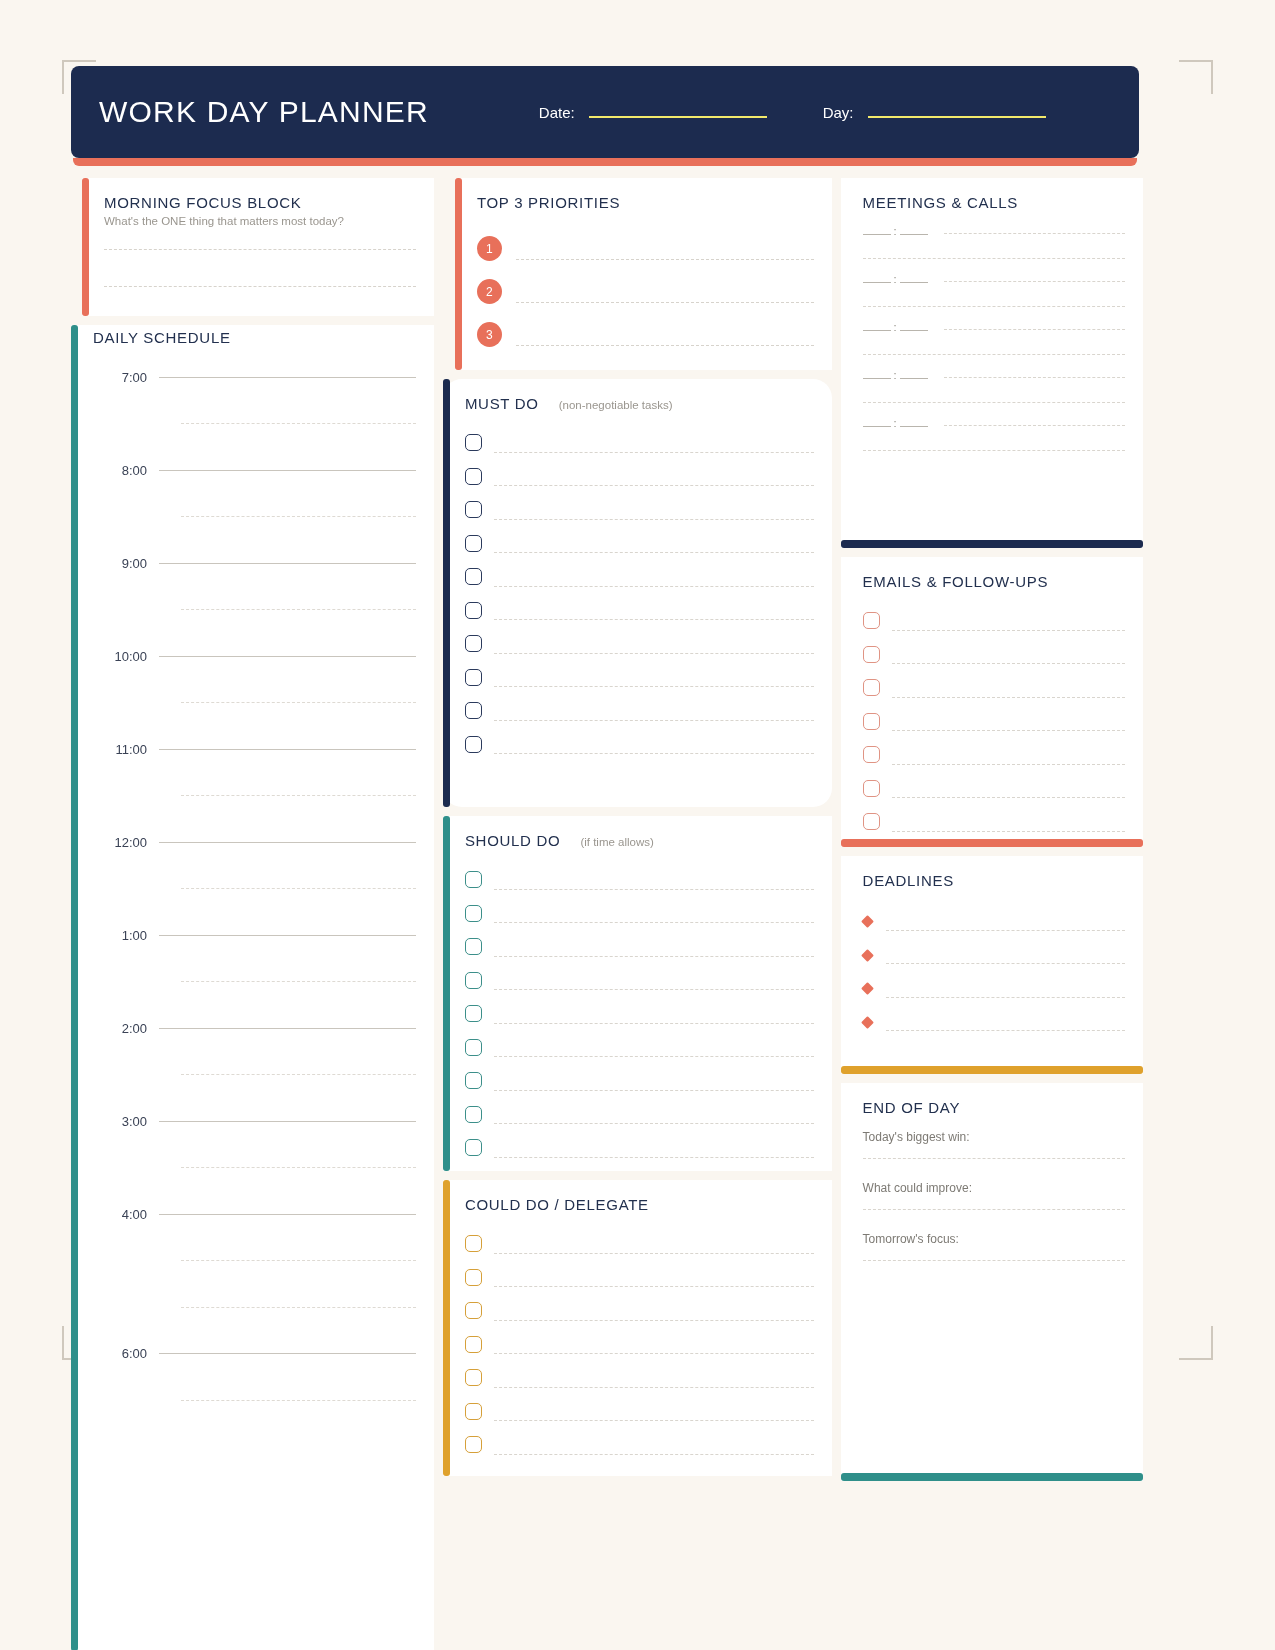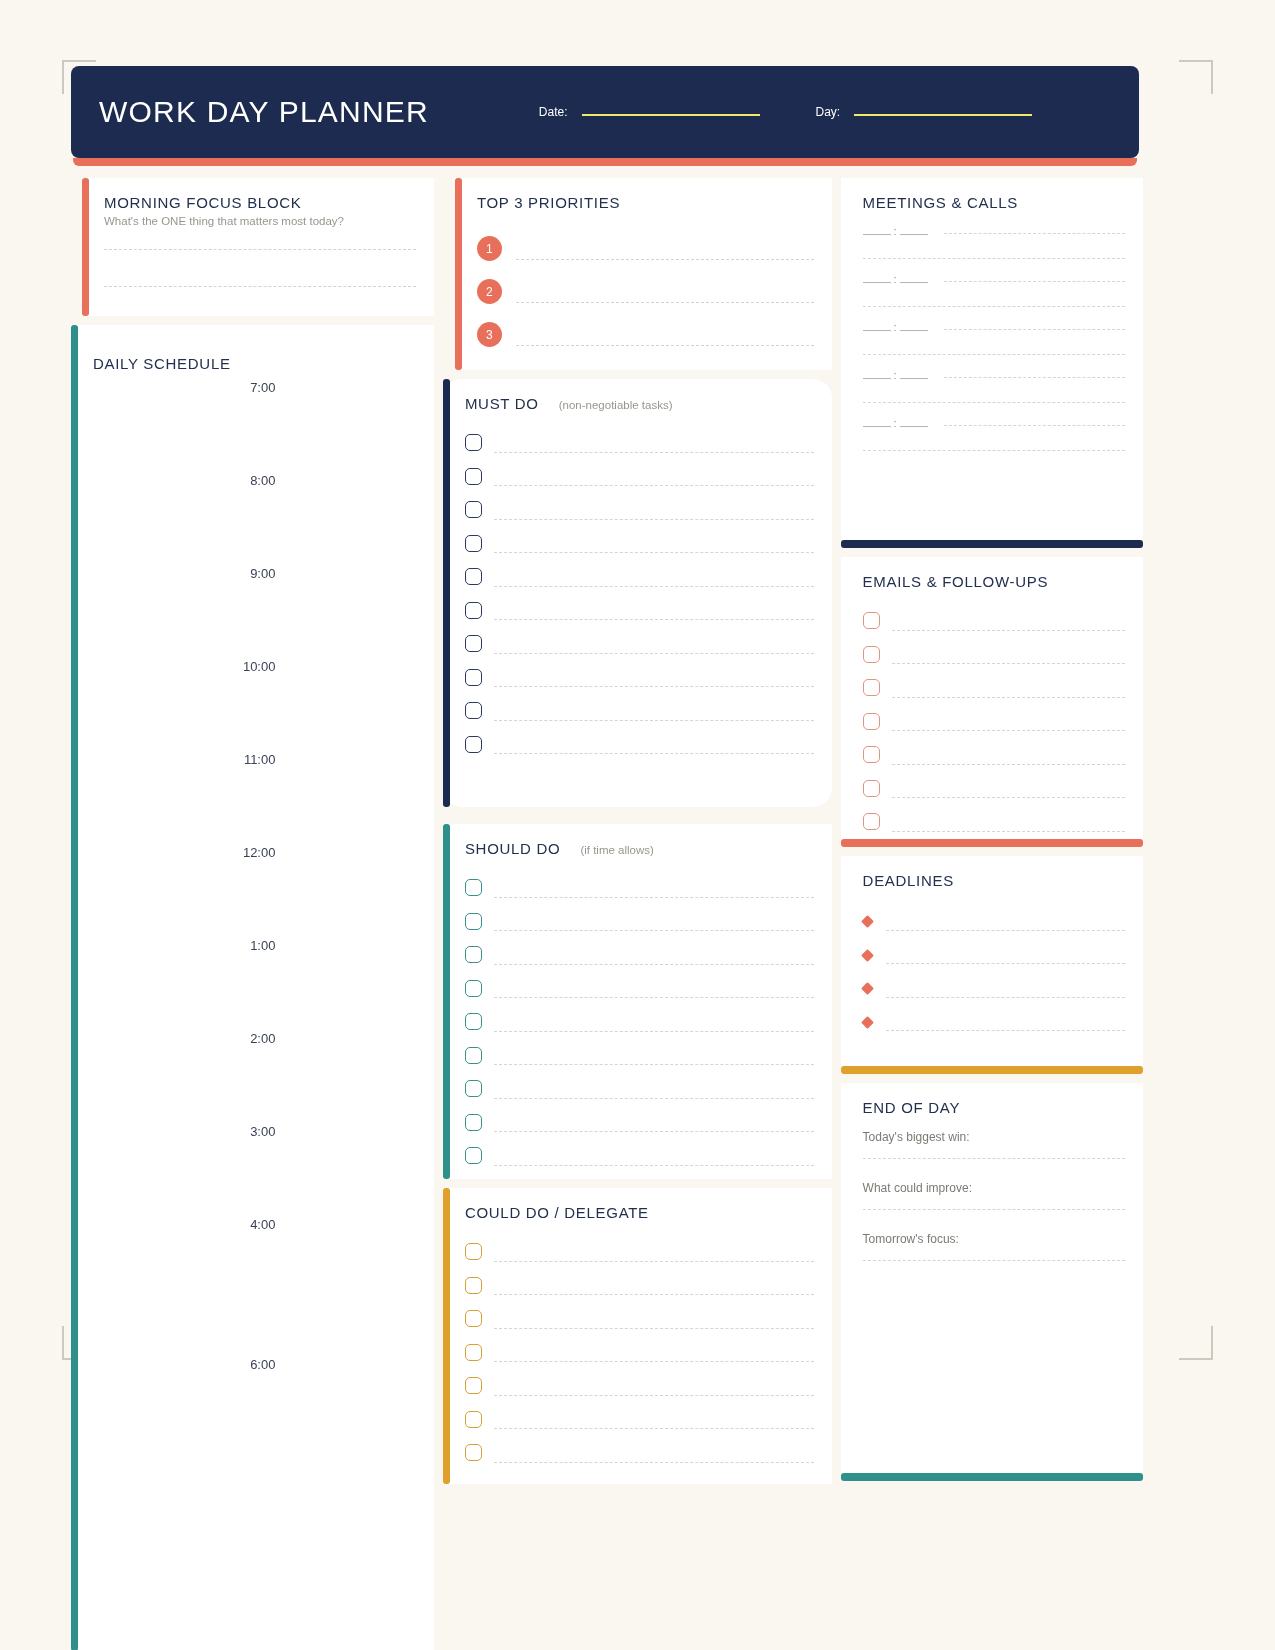--- a/index.html
+++ b/index.html
@@ -24,21 +24,21 @@
     background: #1c2b4f; border-radius: 8px;
     height: 92px; display: flex; align-items: center; padding: 0 28px;
     position: relative;
   }
   .header-title {
     color: #ffffff; font-size: 30px; letter-spacing: 1.2px; font-weight: 400;
     white-space: nowrap;
   }
   .header-fields { display: flex; align-items: center; margin-left: 110px; gap: 56px; }
   .field { display: flex; align-items: baseline; gap: 14px; }
-  .field-label { color: #ffffff; font-size: 12px; }
+  .field-label { color: #ffffff; font-size: 15px; }
   .field-rule { width: 178px; height: 0; border-bottom: 2px solid #f2e96b; }
   .header-accent {
     height: 8px; background: #e8705a; border-radius: 0 0 6px 6px;
     margin: 0 2px;
   }
 
   
   .grid {
     position: absolute; left: 71px; top: 178px;
     width: 1072px; display: flex; gap: 9px;
@@ -76,22 +76,22 @@
   .title-row { display: flex; align-items: baseline; gap: 20px; }
   .title-row .card-sub { margin-top: 0; }
 
   .dashline { border-bottom: 1px dashed #d7d3cc; height: 0; }
 
   
   .focus-lines { margin-top: 22px; }
   .focus-lines .dashline { margin-bottom: 36px; }
 
   
-  .sched { padding-top: 30px; padding-left: 22px; }
-  .sched-row { display: flex; align-items: center; height: 46.5px; flex-direction: column; }
+  .sched { padding-top: 4px; padding-left: 22px; }
+  .sched-row { display: flex; align-items: center; height: 46.5px; }
   .sched-time {
     width: 66px; text-align: right; font-size: 13px; color: #3a4255;
     padding-right: 12px; flex: none;
   }
   .sched-rule { flex: 1; height: 0; }
   .sched-row.hour .sched-rule { border-bottom: 1px solid #c9c5bd; }
   .sched-row.half .sched-rule { border-bottom: 1px dashed #dedad3; margin-left: 22px; }
 
   
   .prio-list { margin-top: 16px; }
@@ -342,21 +342,21 @@
               <div class="cbox navy"></div>
               <div class="check-rule"></div>
             </div>
             <div class="check-row">
               <div class="cbox navy"></div>
               <div class="check-rule"></div>
             </div>
           </div>
       </div>
 
-      <div class="card lbar teal" style="height:355px;margin-top:8px;">
+      <div class="card lbar teal" style="height:355px;">
         <div class="title-row">
           <span class="card-title">SHOULD DO</span>
           <span class="card-sub">(if time allows)</span>
         </div>
         <div class="check-list" id="should-body">
             <div class="check-row">
               <div class="cbox teal"></div>
               <div class="check-rule"></div>
             </div>
             <div class="check-row">

